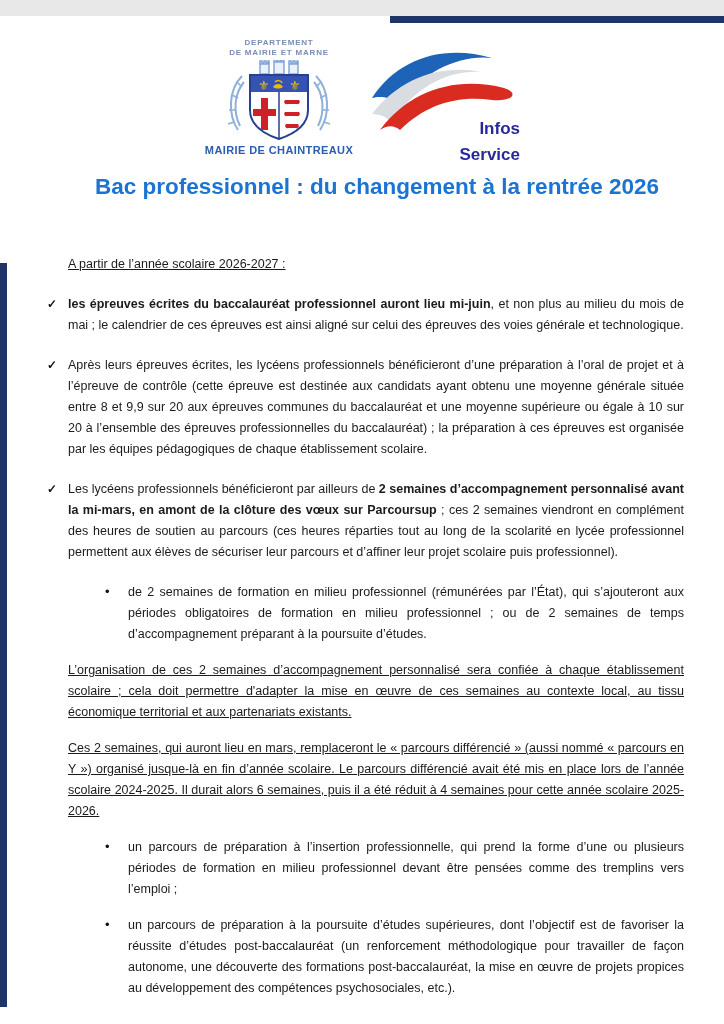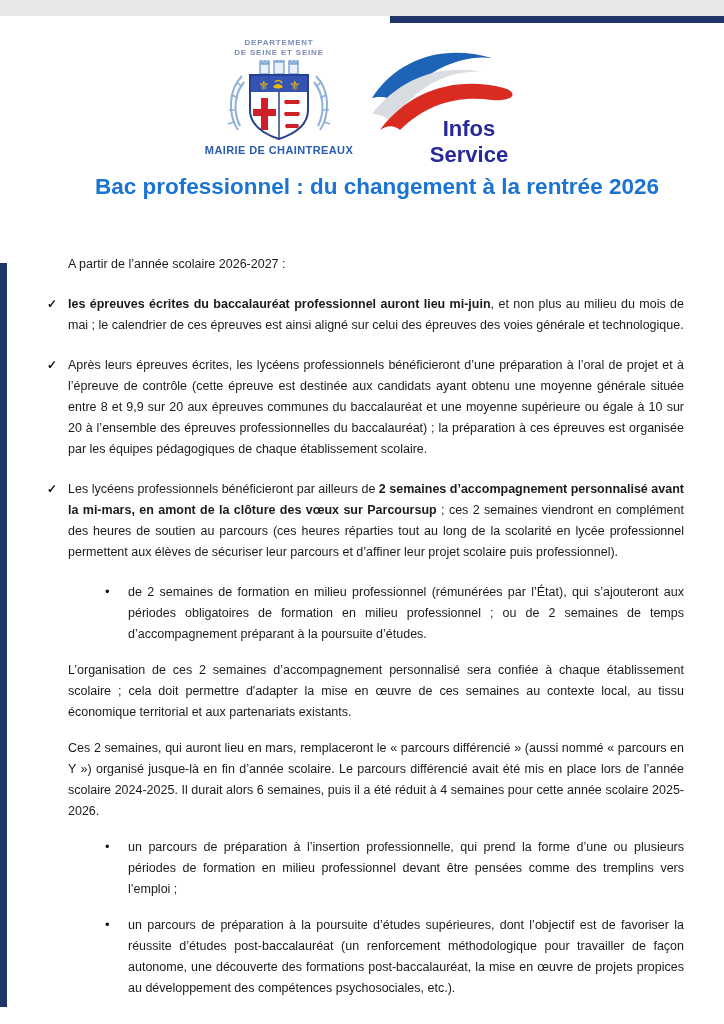--- a/index.html
+++ b/index.html
@@ -28,39 +28,39 @@
     color:#7b8cb4;font-weight:600;margin-bottom:2px;
   }
   .crest-svg{display:block;margin:0 auto;}
   .crest-caption{
     margin-top:2px;font-size:11px;font-weight:bold;
     color:#2a5cb0;letter-spacing:0.4px;white-space:nowrap;
   }
   .infos-block{width:150px;padding-top:4px;}
   .wave-svg{display:block;}
   .infos-text{
-    margin-top:-14px;padding-left:48px;text-align:center;
-    font-size:22px;line-height:26px;font-weight:bold;color:#28289a;
+    margin-top:-14px;padding-left:48px;text-align:right;
+    font-size:17px;line-height:26px;font-weight:bold;color:#28289a;
   }
   
   .title{
     position:absolute;left:15px;top:158px;width:100%;
     text-align:center;font-size:22.5px;font-weight:bold;color:#1b74d2;
   }
   .subtitle{
     position:absolute;left:0;top:195px;width:100%;
     text-align:center;font-size:9.5px;color:#2d7fd4;
   }
   
   .article-body{
     position:absolute;left:68px;top:238px;width:616px;
     font-size:12.5px;line-height:21px;color:#1b1b1b;
   }
   .article-body > div{text-align:justify;}
-  .paragraph{margin:0 0 15px 0;}
+  .paragraph{margin:0 0 15px 0;text-decoration:underline;}
   .check{position:relative;margin:19px 0 19px 0;}
   .check .marker{
     position:absolute;left:-21px;top:0;
     font-weight:bold;font-size:12px;color:#111;
   }
   .bullet{position:relative;padding-left:60px;margin:0 0 15px 0;}
   .bullet .marker{
     position:absolute;left:37px;top:-1px;font-size:13px;color:#111;
   }
   .b{font-weight:bold;}
@@ -72,21 +72,21 @@
 
   <div class="bar bar-top"></div>
   <div class="bar bar-left"></div>
   <div class="bar bar-bottom"></div>
 
   <div class="header">
 
     <div class="crest-block">
       <div class="dept-text">
         <div>DEPARTEMENT</div>
-        <div>DE SEINE ET SEINE</div>
+        <div>DE MAIRIE ET MARNE</div>
       </div>
       <svg class="crest-svg" width="118" height="82" viewBox="0 0 118 82">
 
         <path d="M18,70 C8,55 8,30 22,16 M20,66 C13,52 14,34 24,22" stroke="#8fb0d8" stroke-width="2" fill="none"></path>
         <path d="M100,70 C110,55 110,30 96,16 M98,66 C105,52 104,34 94,22" stroke="#8fb0d8" stroke-width="2" fill="none"></path>
         <path d="M14,62 l-6,2 M16,50 l-7,0 M18,38 l-6,-3 M22,27 l-5,-5 M104,62 l6,2 M102,50 l7,0 M100,38 l6,-3 M96,27 l5,-5" stroke="#8fb0d8" stroke-width="1.6" fill="none"></path>
 
         <g stroke="#7ba3d4" stroke-width="1.4" fill="#eaf1fa">
           <rect x="40" y="4" width="9" height="10"></rect>
           <rect x="54" y="2" width="10" height="12"></rect>

